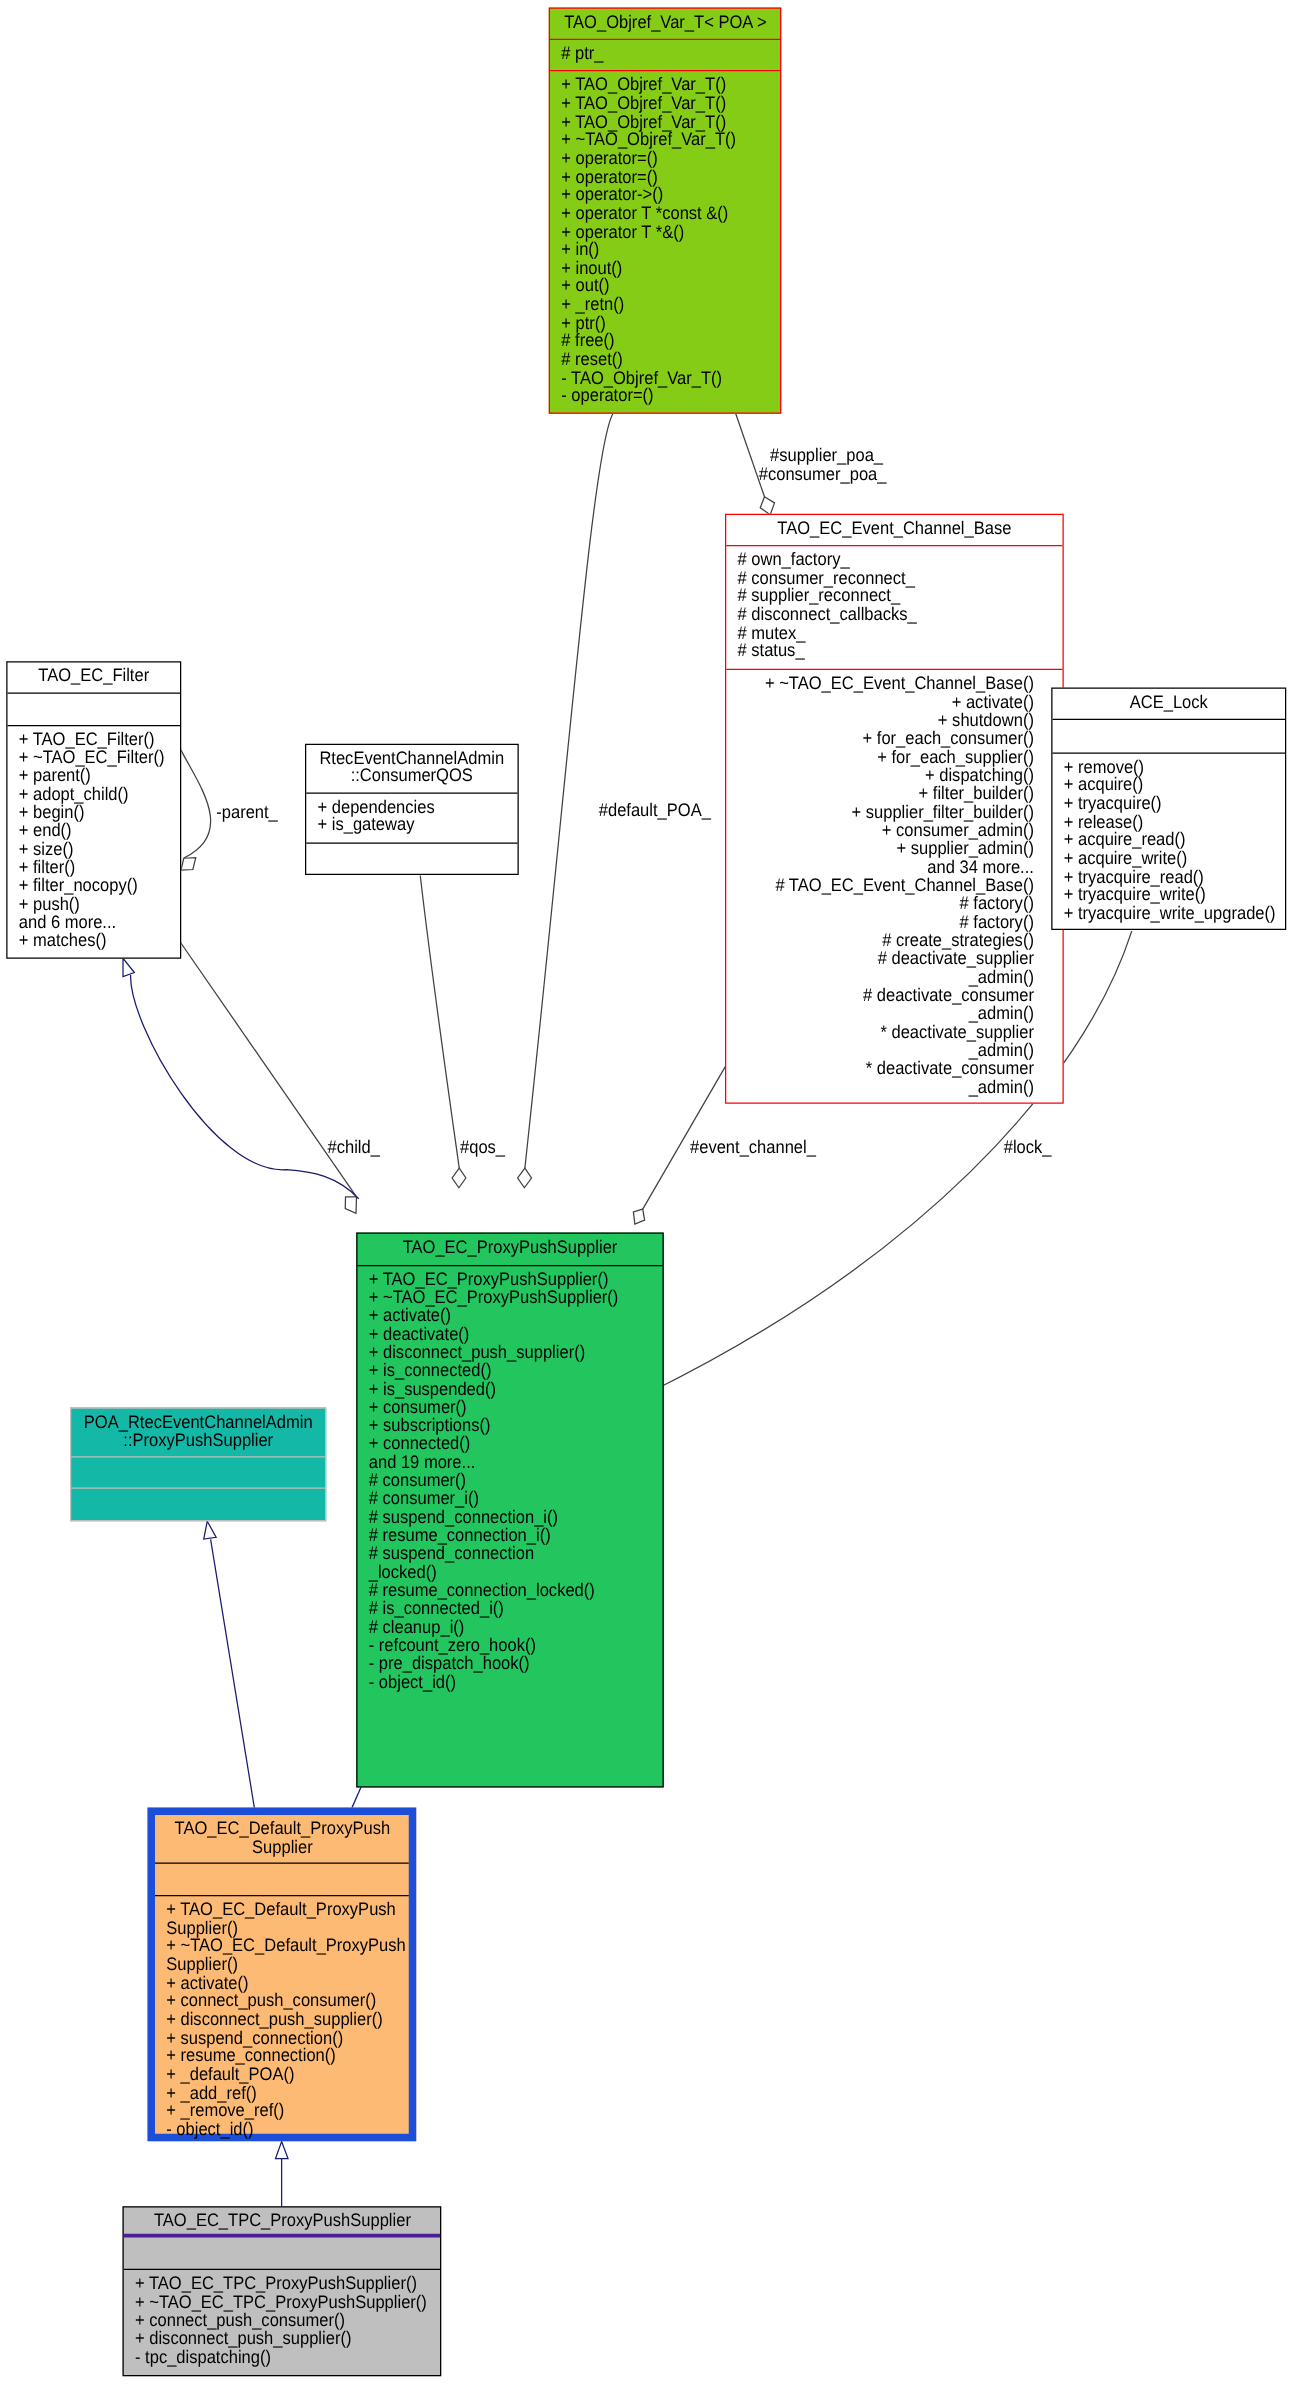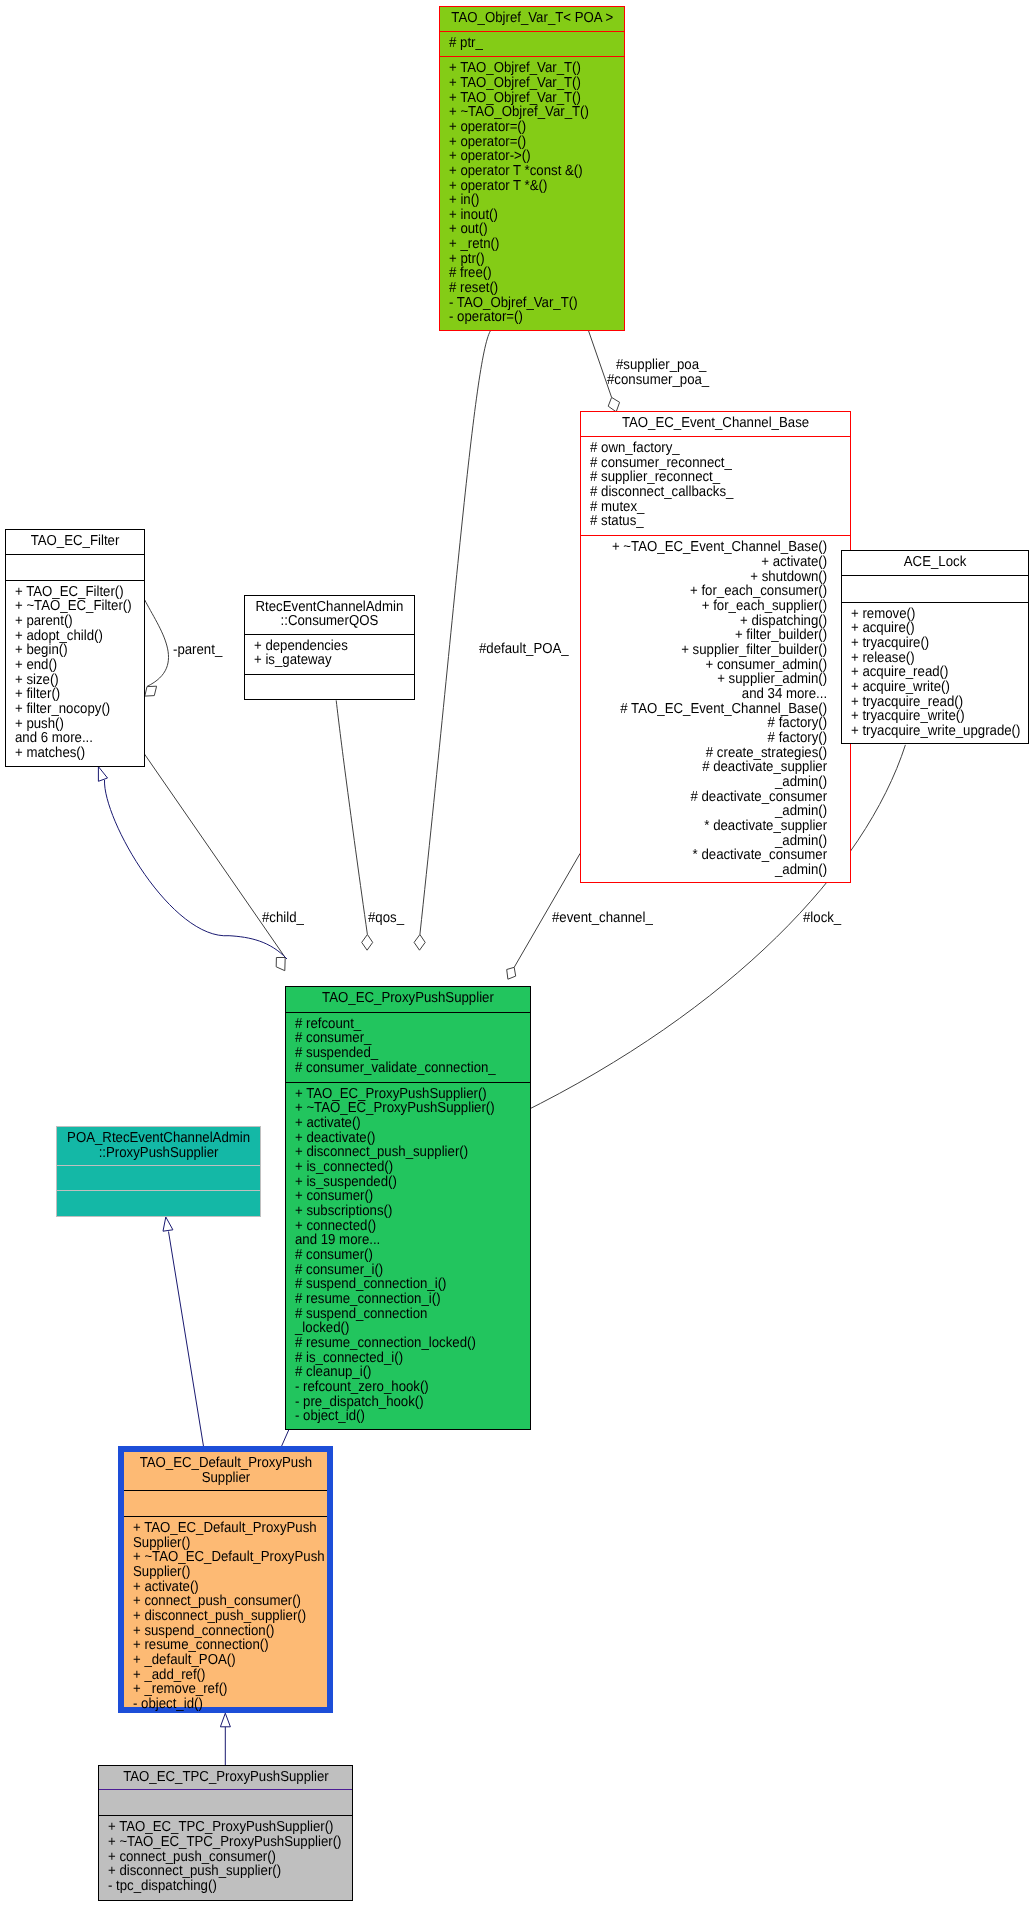--- a/index.html
+++ b/index.html
@@ -186,26 +186,20 @@
       <div class="sect body" style="height:40.9px;border-bottom:1px solid #000000;">
         <div>+ dependencies</div>
         <div>+ is_gateway</div>
       </div>
       <div class="sect body" style="height:24.4px;"></div>
     </div>
 <div class="node" style="left:284.8px;top:949.2px;width:246px;height:443.7px;border:1px solid #000000;background:#22c55e;margin-top:37px;">
       <div class="sect title" style="height:25.4px;border-bottom:1px solid #000000;">
         <div>TAO_EC_ProxyPushSupplier</div>
       </div>
-      <div class="sect body" style="height:70.2px;border-bottom:1px solid #000000;">
-        <div># refcount_</div>
-        <div># consumer_</div>
-        <div># suspended_</div>
-        <div># consumer_validate_connection_</div>
-      </div>
       <div class="sect body" style="height:347.1px;">
         <div>+ TAO_EC_ProxyPushSupplier()</div>
         <div>+ ~TAO_EC_ProxyPushSupplier()</div>
         <div>+ activate()</div>
         <div>+ deactivate()</div>
         <div>+ disconnect_push_supplier()</div>
         <div>+ is_connected()</div>
         <div>+ is_suspended()</div>
         <div>+ consumer()</div>
         <div>+ subscriptions()</div>
@@ -249,21 +243,21 @@
         <div>+ disconnect_push_supplier()</div>
         <div>+ suspend_connection()</div>
         <div>+ resume_connection()</div>
         <div>+ _default_POA()</div>
         <div>+ _add_ref()</div>
         <div>+ _remove_ref()</div>
         <div>- object_id()</div>
       </div>
     </div>
 <div class="node" style="left:97.5px;top:1764.9px;width:255.9px;height:135.9px;border:1px solid #000000;background:#bfbfbf;">
-      <div class="sect title" style="height:24.0px;border-bottom:1px solid #4c1d95;">
+      <div class="sect title" style="height:24.0px;border-bottom:3px solid #4c1d95;">
         <div>TAO_EC_TPC_ProxyPushSupplier</div>
       </div>
       <div class="sect body" style="height:26.5px;border-bottom:1px solid #000000;"></div>
       <div class="sect body" style="height:84.4px;">
         <div>+ TAO_EC_TPC_ProxyPushSupplier()</div>
         <div>+ ~TAO_EC_TPC_ProxyPushSupplier()</div>
         <div>+ connect_push_consumer()</div>
         <div>+ disconnect_push_supplier()</div>
         <div>- tpc_dispatching()</div>
       </div>

